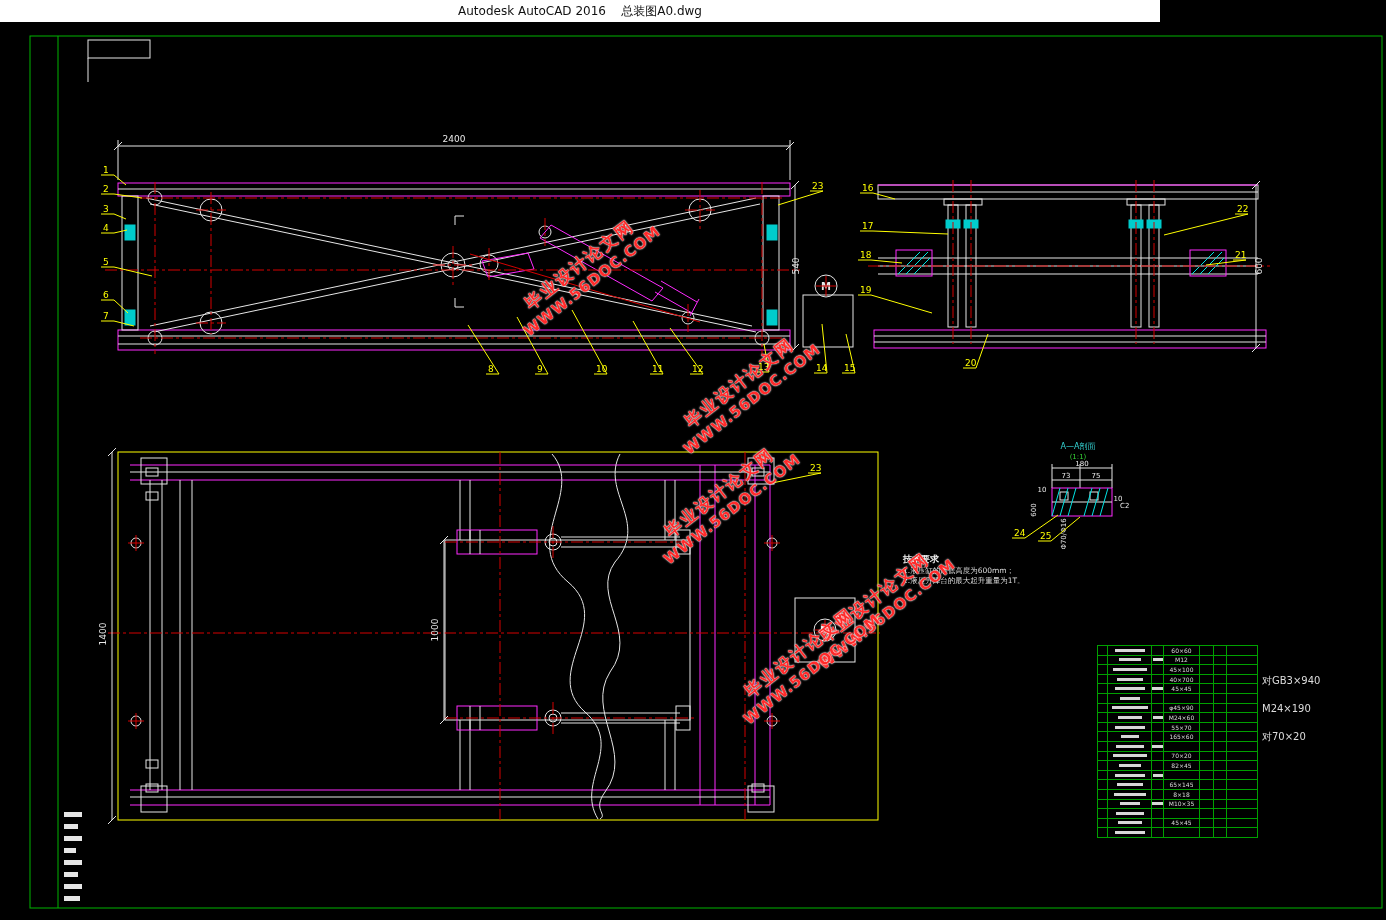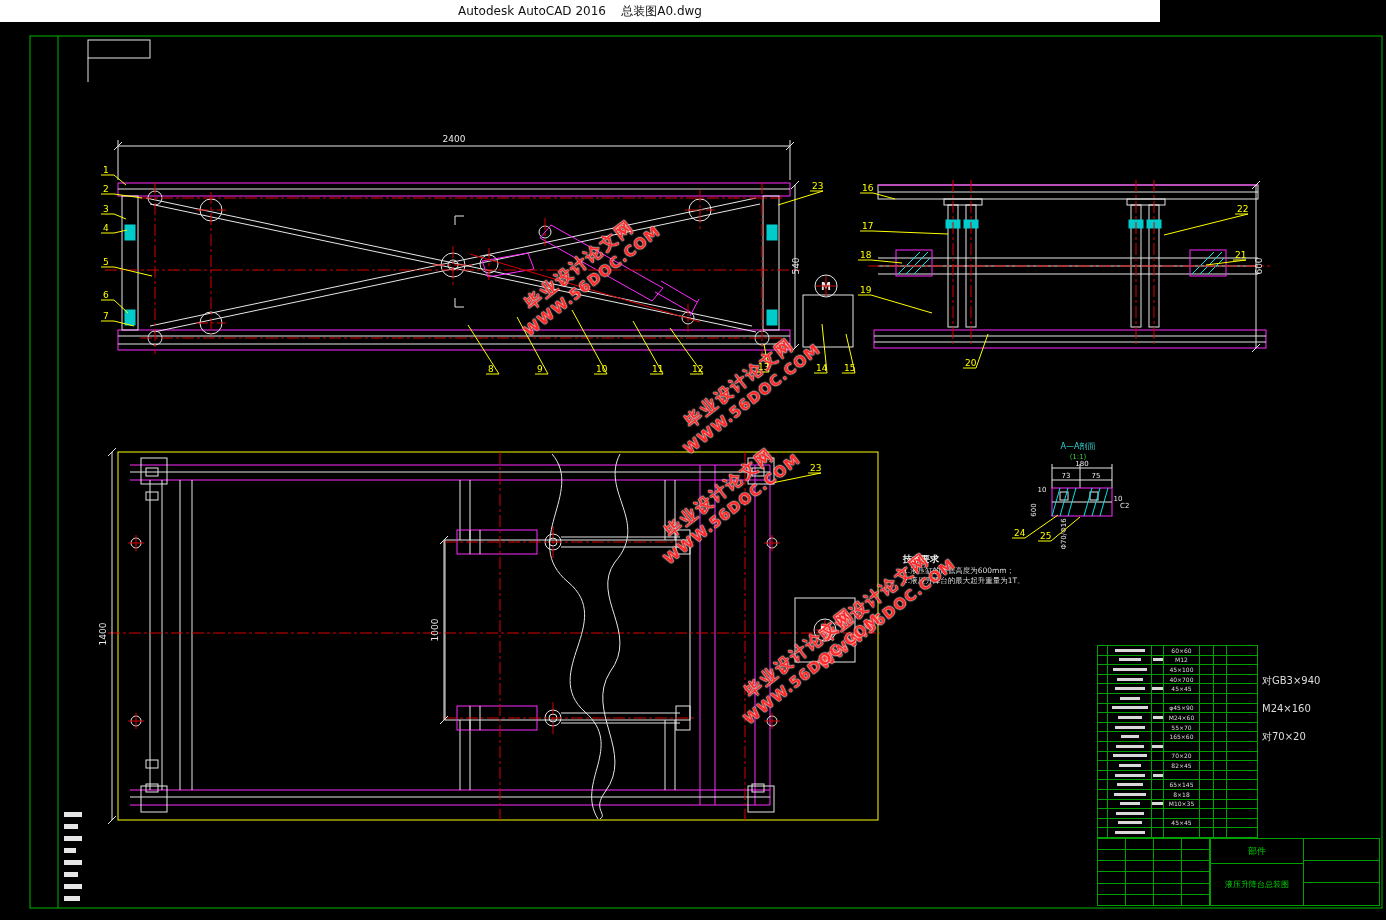--- a/index.html
+++ b/index.html
@@ -650,28 +650,20 @@
           <div class="blob" style="width: 30px;"></div>
         </div>
         <div class="bc c-qty"></div>
         <div class="bc c-spec"></div>
         <div class="bc c-a"></div>
         <div class="bc c-b"></div>
         <div class="bc c-c"></div>
       </div>
     </div>
 
-<div id="titleblock">
-  <div class="tb-left"></div>
-  <div class="tb-mid">
-    <div class="tb-mid-top">部件</div>
-    <div class="tb-mid-bot">液压升降台总装图</div>
-  </div>
-  <div class="tb-right"></div>
-</div>
 <div class="wm" style="left: 585px; top: 250px;">
       <div class="wm1">毕业设计论文网</div>
       <div class="wm2">WWW.56DOC.COM</div>
     </div>
     <div class="wm" style="left: 745px; top: 368px;">
       <div class="wm1">毕业设计论文网</div>
       <div class="wm2">WWW.56DOC.COM</div>
     </div>
     <div class="wm" style="left: 725px; top: 478px;">
       <div class="wm1">毕业设计论文网</div>
@@ -679,15 +671,15 @@
     </div>
     <div class="wm" style="left: 880px; top: 583px;">
       <div class="wm1">毕业设计论文网</div>
       <div class="wm2">WWW.56DOC.COM</div>
     </div>
     <div class="wm" style="left: 805px; top: 638px;">
       <div class="wm1">毕业设计论文网</div>
       <div class="wm2">WWW.56DOC.COM</div>
     </div>
     <div class="bom-note" style="top: 651.95px;">对GB3×940</div>
-    <div class="bom-note" style="top: 680.9px;">M24×160</div>
+    <div class="bom-note" style="top: 680.9px;">M24×190</div>
     <div class="bom-note" style="top: 708px;">对70×20</div>
   </div>
 
 </body></html>

